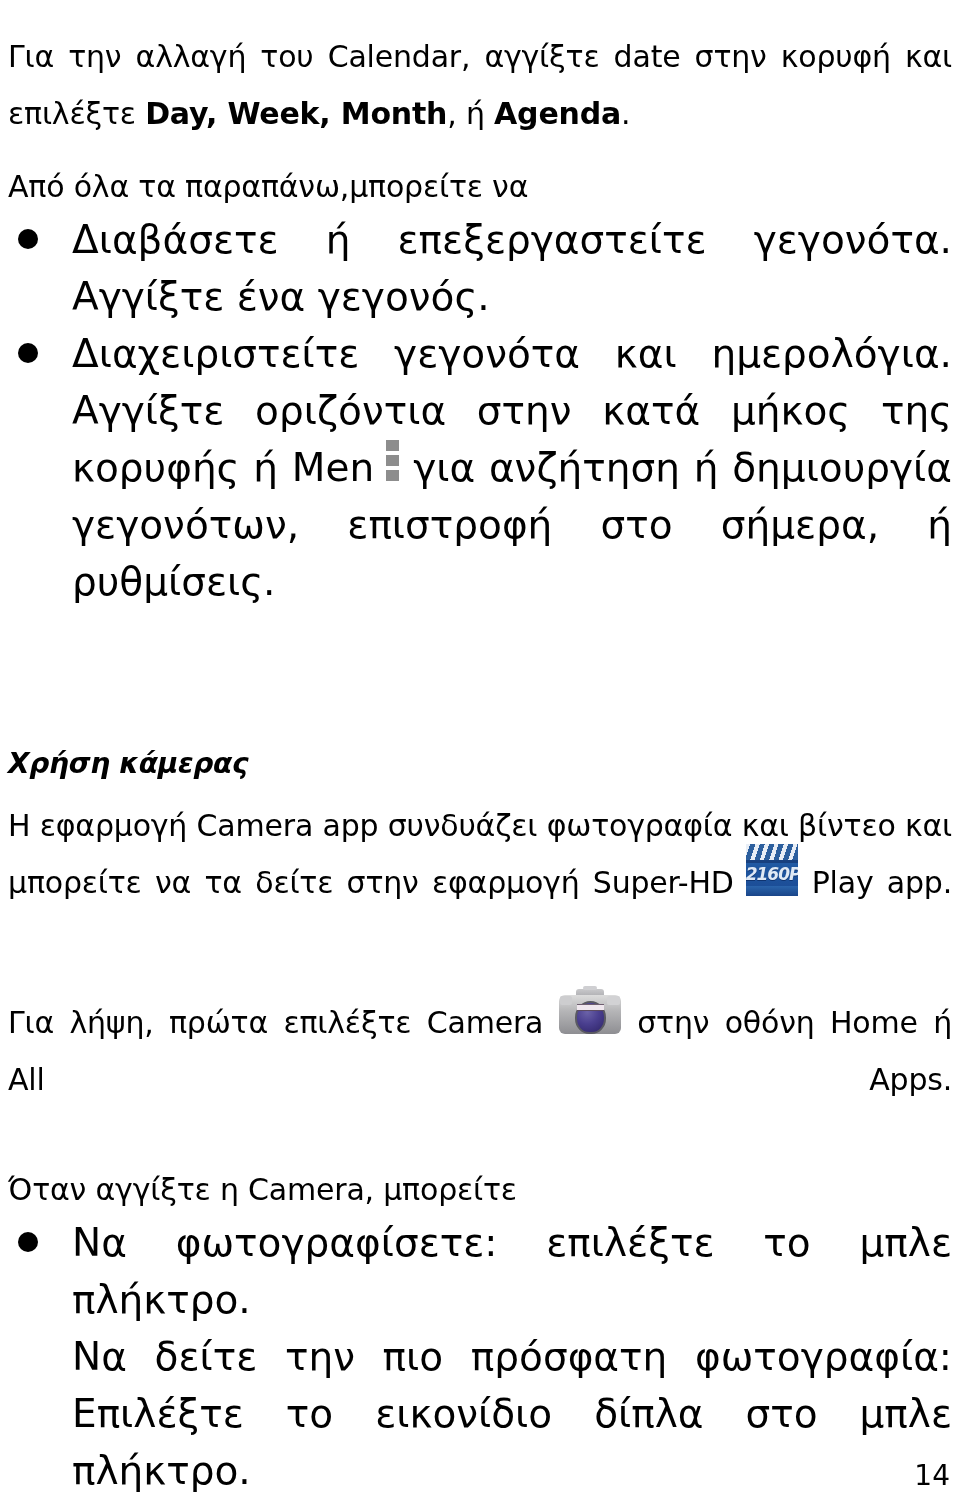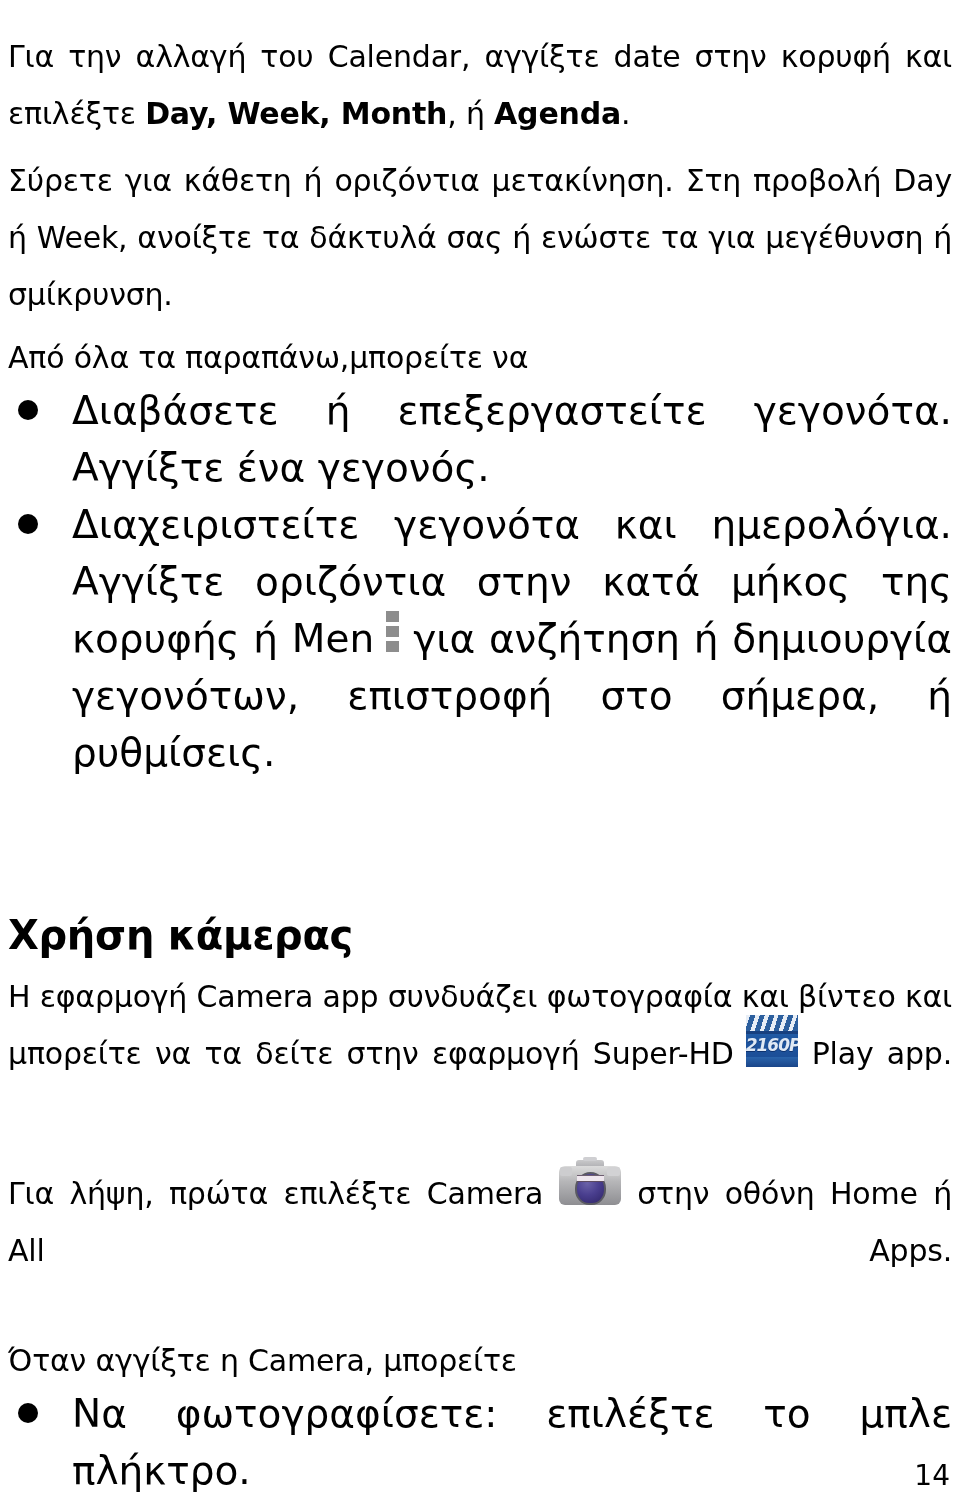--- a/index.html
+++ b/index.html
@@ -36,22 +36,23 @@
   .para.noj { text-align: left; }
   .para.last-justify::after {
     content: "";
     display: inline-block;
     width: 100%;
   }
 
   .tight { line-height: 49px; }
 
   .heading {
-    font-size: 40px;
+    font-size: 28px;
     font-weight: bold;
+    font-style: italic;
     line-height: 46px;
     margin: 0;
     letter-spacing: -0.3px;
   }
 
   
   .bullet-row {
     display: flex;
     align-items: flex-start;
     margin: 0;
@@ -303,21 +304,20 @@
 
 
   <div class="spacer-sm"></div>
 
   <p class="para">
     <span>Για την αλλαγή του Calendar, αγγίξτε date στην κορυφή και επιλέξτε </span><b>Day, Week, Month</b><span>, ή </span><b>Agenda</b><span>.</span>
   </p>
 
   <div class="spacer-sm"></div>
 
-  <p class="para">Σύρετε για κάθετη ή οριζόντια μετακίνηση. Στη προβολή Day ή Week, ανοίξτε τα δάκτυλά σας ή ενώστε τα για μεγέθυνση ή σμίκρυνση.</p>
 
   <div class="spacer-sm"></div>
 
   <p class="para noj tight">Από όλα τα παραπάνω,μπορείτε να</p>
 
   <div class="bullet-row">
     <span class="bullet-dot"><span class="glyph"></span></span>
     <span class="bullet-body noj">Διαβάσετε ή   επεξεργαστείτε γεγονότα. Αγγίξτε ένα γεγονός.</span>
   </div>
 

